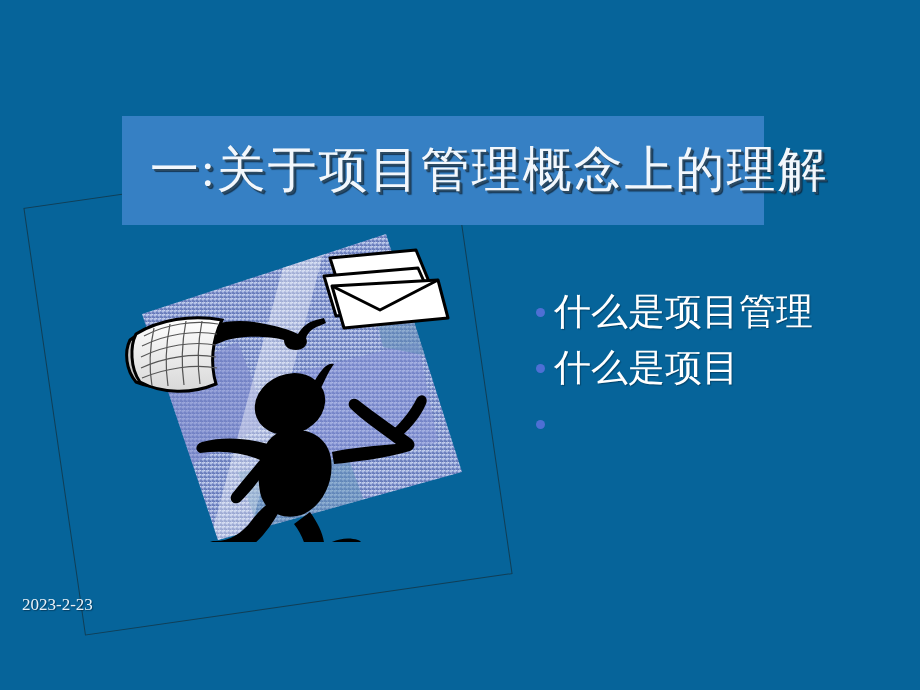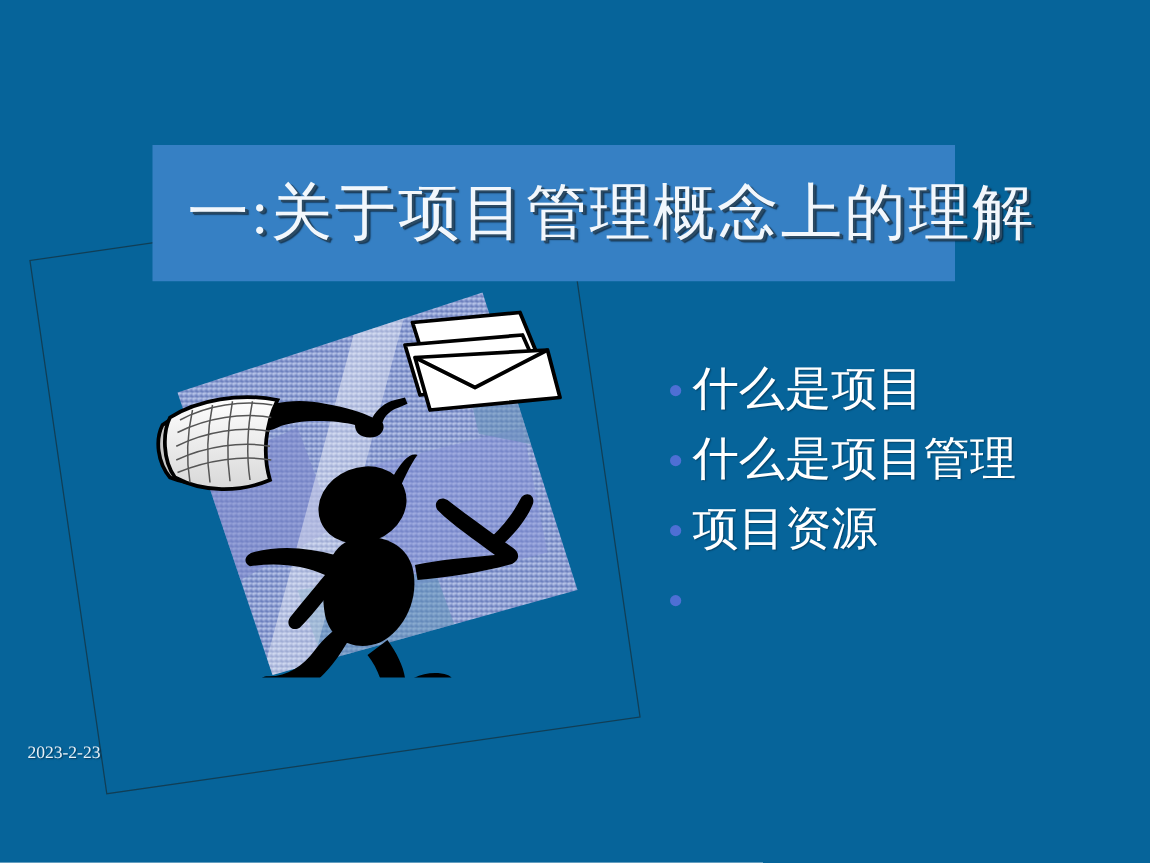--- a/index.html
+++ b/index.html
@@ -97,21 +97,21 @@
     height: 9px;
     border-radius: 50%;
     background: #4e6fd4;
   }
 
   
   .date-text {
     position: absolute;
     left: 22px;
     top: 595px;
-    font-size: 14px;
+    font-size: 17px;
     color: #e9f1f7;
     font-family: "Liberation Serif", "DejaVu Serif", serif;
     text-shadow: 1px 1px 1px rgba(0,25,45,.5);
   }
 </style>
 </head>
 <body>
 
 <div id="slide">
 
@@ -217,29 +217,25 @@
     </svg>
   </div>
 
   <div class="title-band">
     <div class="title-text">一:关于项目管理概念上的理解</div>
   </div>
 
   <ul class="body-list">
     <li>
       <span class="bullet-dot"></span>
-      <span>什么是项目</span>
-    </li>
-    <li>
-      <span class="bullet-dot"></span>
       <span>什么是项目管理</span>
     </li>
     <li>
       <span class="bullet-dot"></span>
-      <span>项目资源</span>
+      <span>什么是项目</span>
     </li>
     <li>
       <span class="bullet-dot"></span>
     </li>
   </ul>
 
   <div class="date-text">2023-2-23</div>
 
 </div>
 

